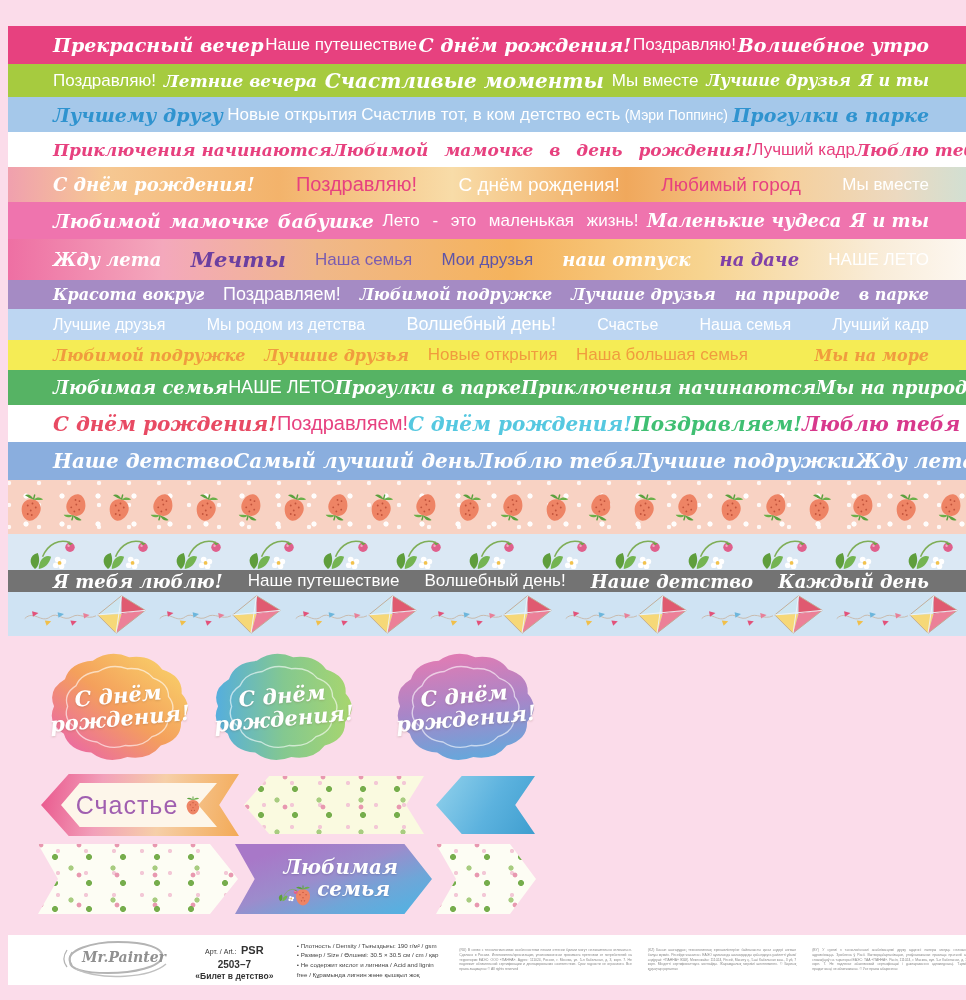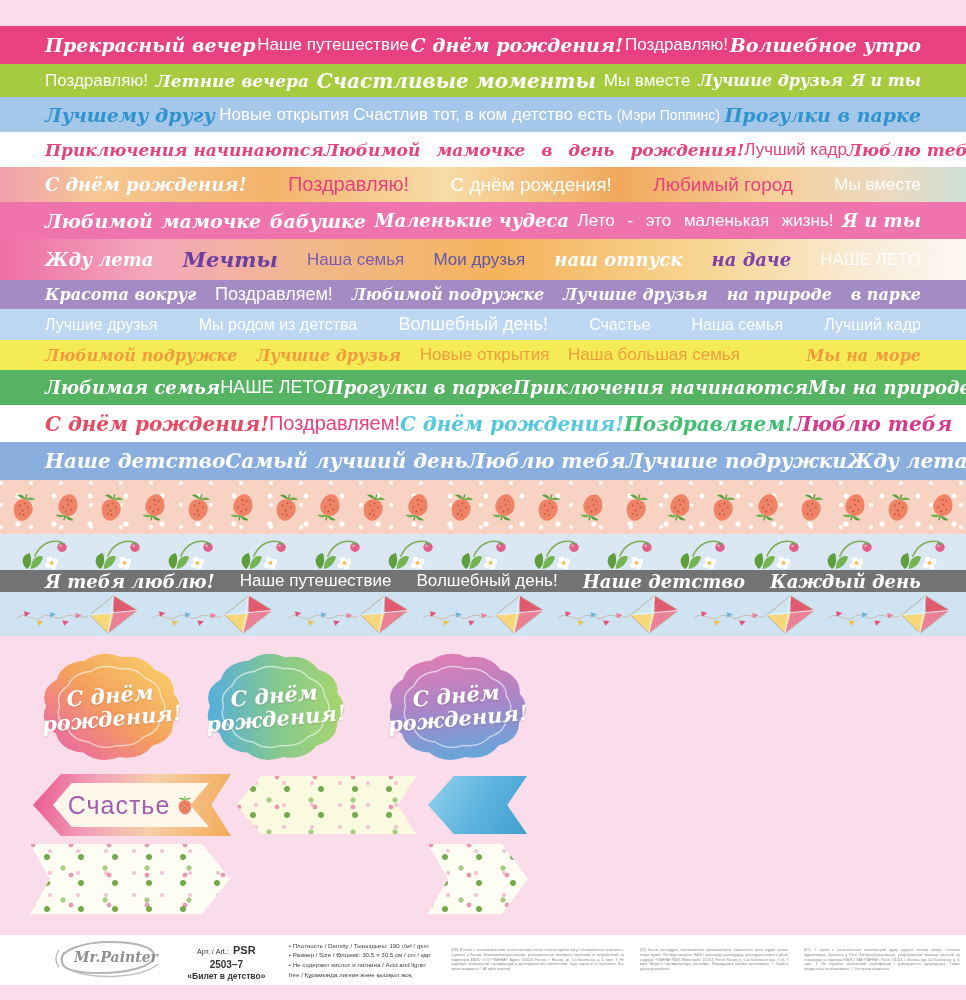--- a/index.html
+++ b/index.html
@@ -2,21 +2,21 @@
 <html><head>
 <meta charset="utf-8">
 <style>
   html,body{margin:0;padding:0;}
   body{
     width:966px;height:1000px;
     background:#fbdcea;
     font-family:"Liberation Sans",sans-serif;
     overflow:hidden;position:relative;
   }
-  .sheet{position:absolute;inset:0;}
+  .sheet{position:absolute;inset:0;padding-left:8px;}
   
   .strip{
     display:flex;align-items:center;justify-content:space-between;
     box-sizing:border-box;padding:0 45px;width:966px;overflow:hidden;position:relative;
   }
   .strip.pattern{padding:0 10px;}
   .phrase{white-space:nowrap;}
   .script{font-family:"DejaVu Serif",serif;font-style:italic;font-weight:700;font-size:19px;}
   .sans{font-family:"Liberation Sans",sans-serif;font-size:17px;}
   
@@ -160,22 +160,22 @@
         <span class="phrase script" style="color: rgb(255, 255, 255); font-size: 18px;">С днём рождения!</span>
         <span class="phrase sans" style="color: rgb(231, 65, 127); font-size: 20px;">Поздравляю!</span>
         <span class="phrase sans" style="color: rgb(255, 255, 255); font-size: 19px;">С днём рождения!</span>
         <span class="phrase sans" style="color: rgb(231, 65, 127); font-size: 19px;">Любимый город</span>
         <span class="phrase sans" style="color: rgb(255, 255, 255);">Мы вместе</span>
       </div>
       <div class="strip" style="height: 37px; background: rgb(239, 116, 174);">
         <span class="phrase script" style="color: rgb(255, 255, 255);">Любимой</span>
         <span class="phrase script" style="color: rgb(255, 255, 255);">мамочке</span>
         <span class="phrase script" style="color: rgb(255, 255, 255);">бабушке</span>
+        <span class="phrase sans" style="color: rgb(255, 255, 255); word-spacing: 8px;">Лето - это маленькая жизнь!</span>
         <span class="phrase script" style="color: rgb(255, 255, 255); font-size: 18px;">Маленькие чудеса</span>
-        <span class="phrase sans" style="color: rgb(255, 255, 255); word-spacing: 8px;">Лето - это маленькая жизнь!</span>
         <span class="phrase script" style="color: rgb(255, 255, 255); font-size: 18px;">Я и ты</span>
       </div>
       <div class="strip" style="height: 41px; background: linear-gradient(90deg, rgb(238, 111, 163) 0%, rgb(244, 168, 188) 16%, rgb(240, 184, 138) 32%, rgb(245, 179, 92) 52%, rgb(247, 212, 144) 72%, rgb(249, 236, 216) 90%, rgb(253, 248, 242) 100%);">
         <span class="phrase script" style="color: rgb(255, 255, 255); font-size: 18px;">Жду лета</span>
         <span class="phrase script" style="color: rgb(107, 63, 160); font-size: 21px;">Мечты</span>
         <span class="phrase sans" style="color: rgb(122, 92, 176);">Наша семья</span>
         <span class="phrase sans" style="color: rgb(95, 85, 168);">Мои друзья</span>
         <span class="phrase script" style="color: rgb(255, 255, 255); font-size: 18px;">наш отпуск</span>
         <span class="phrase script" style="color: rgb(128, 64, 168); font-size: 18px;">на даче</span>
         <span class="phrase sans" style="color: rgb(255, 255, 255);">НАШЕ ЛЕТО</span>
@@ -424,20 +424,32 @@
         <span class="happy-label">Счастье</span>
         <svg width="18" height="21">
             <use href="#sym-strawberry" width="18" height="21"></use>
           </svg>
       </div>
     </div>
     <div class="arrow clip-left floral floral-cream" style="left:236px;top:140px;width:180px;height:58px;"></div>
     <div class="arrow clip-left-n wc-blue" style="left:428px;top:140px;width:99px;height:58px;"></div>
 
     <div class="arrow clip-right floral" style="left:30px;top:208px;width:200px;height:70px;"></div>
+    <div class="arrow clip-right wc-purple" style="left:227px;top:208px;width:197px;height:70px;">
+      <div class="family-label">
+        <span>Любимая</span>
+        <span class="l2">семья</span>
+      </div>
+      <svg class="decor-berry" style="left:58px;top:40px;" width="20" height="23">
+          <use href="#sym-strawberry" width="20" height="23"></use>
+        </svg>
+      <svg class="decor-berry" style="left:40px;top:42px;" width="26" height="16">
+          <use href="#sym-plant" width="26" height="16"></use>
+        </svg>
+    </div>
     <div class="arrow clip-right-n floral" style="left:428px;top:208px;width:100px;height:70px;"></div>
   </div>
 
   <div class="footer">
     <div class="logo-wrap">
       <svg width="112" height="44" viewBox="0 0 112 44">
         <path d="M10,26 C6,14 32,6 58,6 C86,6 104,12 102,21 C100,31 74,37 48,37 C24,37 10,33 10,26 Z" fill="none" stroke="#b4b4b4" stroke-width="2"></path>
         <path d="M16,33 C42,45 90,42 106,28" fill="none" stroke="#c0c0c0" stroke-width="1.5"></path>
         <path d="M7,14 C3,20 3,26 7,31 M12,16 C9,21 9,25 12,29" fill="none" stroke="#b4b4b4" stroke-width="1.3"></path>
         <text x="22" y="26" font-family="DejaVu Serif, serif" font-style="italic" font-weight="bold" font-size="14" fill="#909090">Mr.Painter</text>

